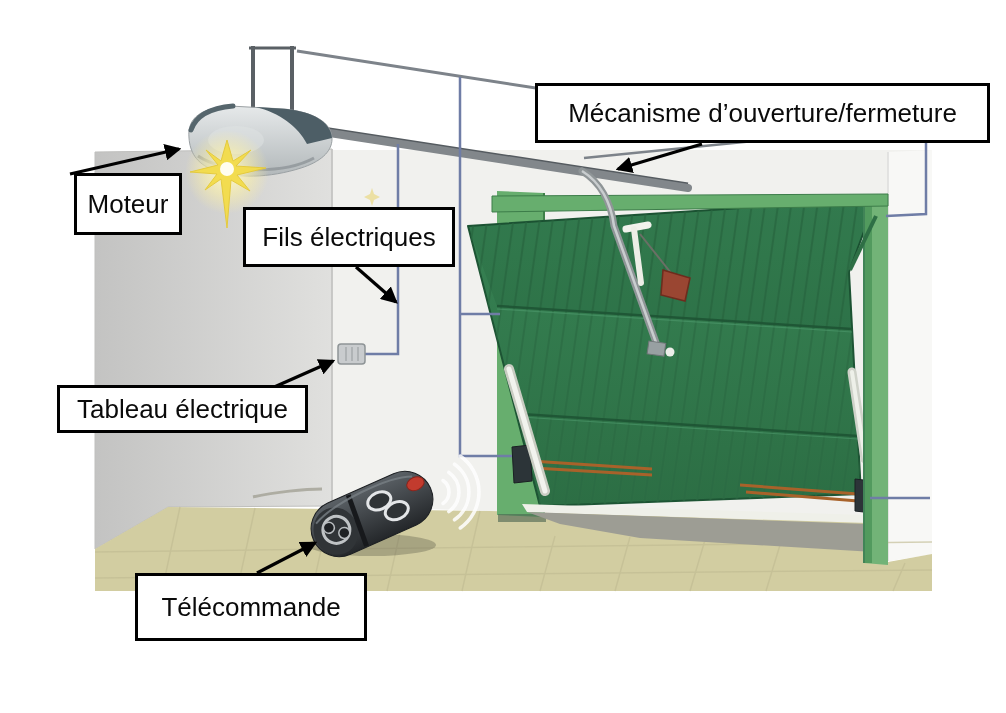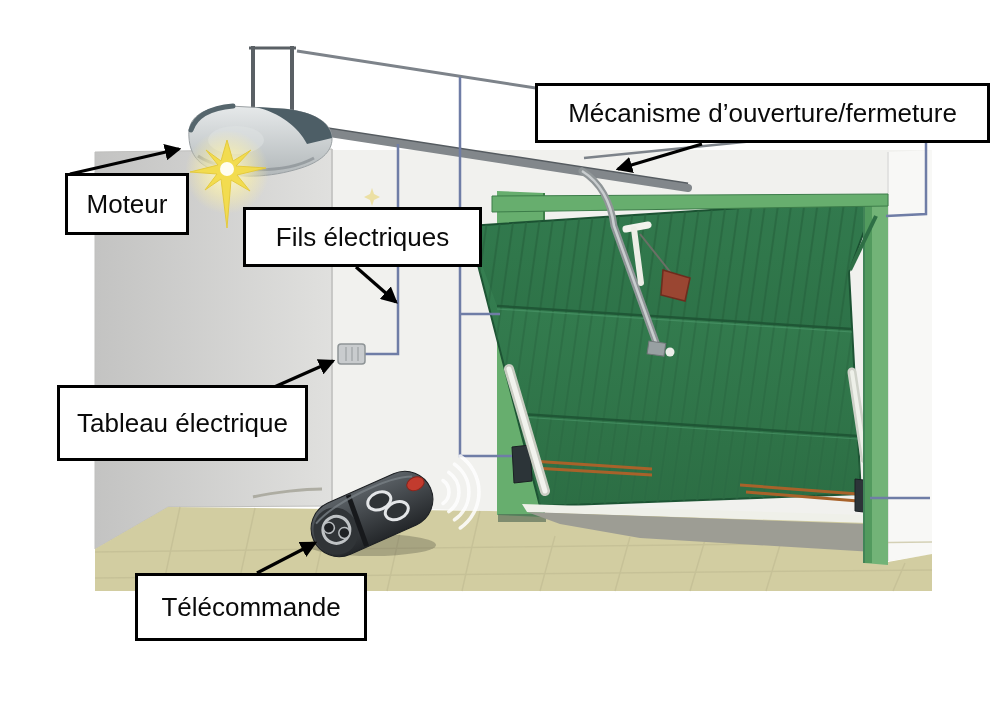--- a/index.html
+++ b/index.html
@@ -192,26 +192,26 @@
     <line x1="356" y1="267" x2="396" y2="302" marker-end="url(#arrowHead)"></line>
     <line x1="702" y1="144" x2="618" y2="169" marker-end="url(#arrowHead)"></line>
     <line x1="272" y1="388" x2="333" y2="361" marker-end="url(#arrowHead)"></line>
     <line x1="257" y1="573" x2="315" y2="543" marker-end="url(#arrowHead)"></line>
   </g>
 </svg>
 
 <div class="label" style="left:535px;top:83px;width:455px;height:60px">
   <span>Mécanisme d’ouverture/fermeture</span>
 </div>
-<div class="label" style="left:65px;top:173px;width:124px;height:62px">
+<div class="label" style="left:74px;top:173px;width:108px;height:62px">
   <span>Moteur</span>
 </div>
-<div class="label" style="left:243px;top:207px;width:239px;height:60px">
+<div class="label" style="left:243px;top:207px;width:212px;height:60px">
   <span>Fils électriques</span>
 </div>
-<div class="label" style="left:57px;top:385px;width:251px;height:76px">
+<div class="label" style="left:57px;top:385px;width:251px;height:48px">
   <span>Tableau électrique</span>
 </div>
 <div class="label" style="left:135px;top:573px;width:232px;height:68px">
   <span>Télécommande</span>
 </div>
 
 </div>
 
 </body></html>

